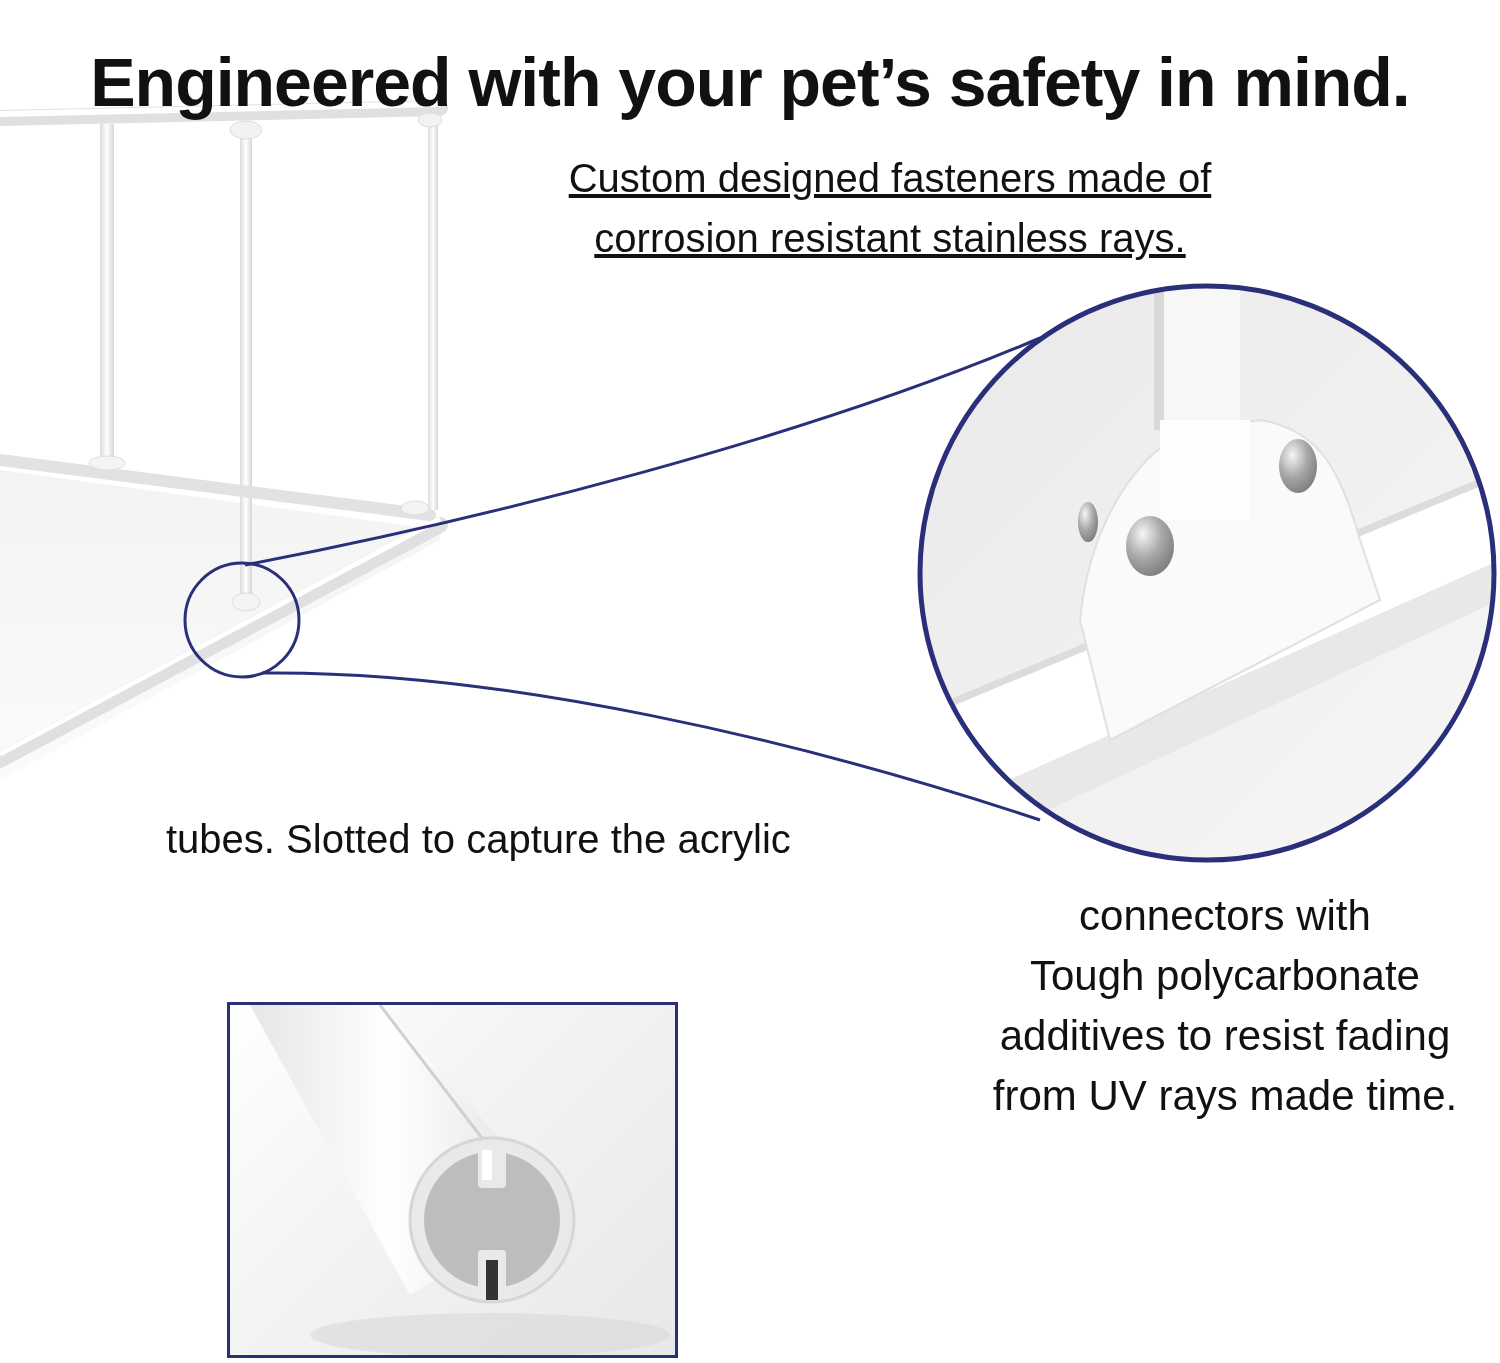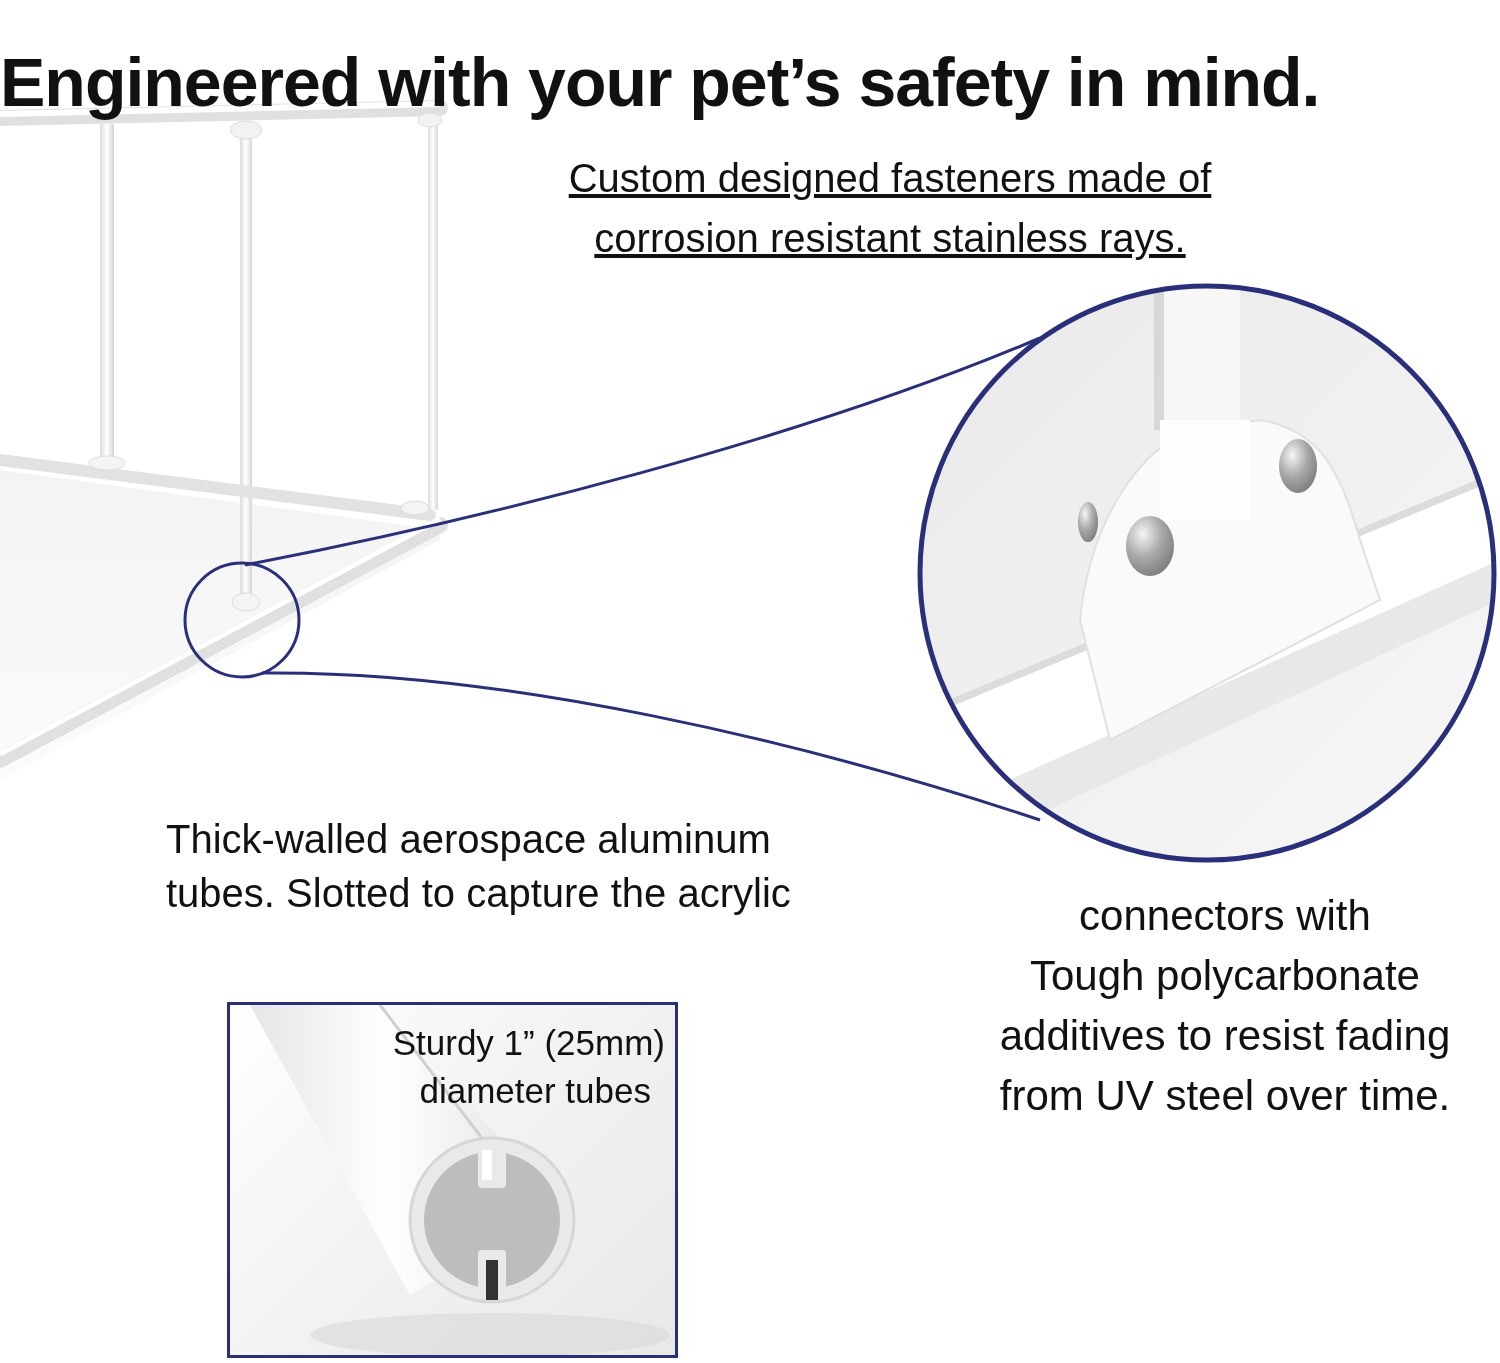--- a/index.html
+++ b/index.html
@@ -1,18 +1,18 @@
 <!DOCTYPE html>
 <html><head>
 <meta charset="utf-8">
 <style>
   html, body { margin: 0; padding: 0; background: #ffffff; }
   body { width: 1500px; height: 1363px; position: relative; overflow: hidden;
          font-family: "Liberation Sans", "DejaVu Sans", sans-serif; color: #111; }
-  .headline { position: absolute; top: 0; left: 0; width: 1500px; 
+  .headline { position: absolute; top: 0; left: 0; width: 1500px; text-align: center;
               font-weight: bold; font-size: 68px; line-height: 72px; letter-spacing: -1px;
               font-family: "Liberation Sans Narrow", "Liberation Sans", sans-serif; }
   .art { position: absolute; left: 0; top: 0; width: 1500px; height: 1363px; }
   .caption { position: absolute; font-size: 40px; line-height: 58px; color: #111; }
   .cap-fasteners { left: 500px; top: 148px; width: 780px; text-align: center; line-height: 60px; text-decoration: underline; }
   .cap-tubes { left: 166px; top: 812px; width: 700px; font-size: 40px; line-height: 54px; }
   .cap-connectors { left: 950px; top: 886px; width: 550px; text-align: center; font-size: 42px; line-height: 60px; }
   .inset { position: absolute; left: 227px; top: 1002px; width: 445px; height: 350px;
            border: 3px solid #2a2f7a; background: linear-gradient(135deg, #ffffff 0%, #f4f4f4 40%, #e8e8e8 100%); overflow: hidden; }
   .inset-label { position: absolute; right: 10px; top: 14px; width: 300px; text-align: right;
@@ -99,29 +99,28 @@
 </svg>
 
 <h1 class="headline">Engineered with your pet’s safety in mind.</h1>
 
 <div class="caption cap-fasteners">
   <div>Custom designed fasteners made of</div>
   <div>corrosion resistant stainless rays.</div>
 </div>
 
 <div class="caption cap-tubes">
-  <div>Thick-walled aerospace aluminum</div>
   <div>tubes. Slotted to capture the acrylic</div>
 </div>
 
 <div class="caption cap-connectors">
   <div>connectors with</div>
   <div>Tough polycarbonate</div>
   <div>additives to resist fading</div>
-  <div>from UV steel over time.</div>
+  <div>from UV rays made time.</div>
 </div>
 
 <div class="inset">
   <svg width="445" height="350" viewBox="0 0 445 350" style="position:absolute;left:0;top:0;">
     <defs>
       <linearGradient id="tubebody" x1="0" y1="0" x2="1" y2="0">
         <stop offset="0" stop-color="#e6e6e6"></stop>
         <stop offset="0.45" stop-color="#ffffff"></stop>
         <stop offset="1" stop-color="#dedede"></stop>
       </linearGradient>
@@ -129,17 +128,13 @@
     <ellipse cx="260" cy="330" rx="180" ry="22" fill="#d9d9d9" opacity="0.6"></ellipse>
     <polygon points="20,0 150,0 330,200 180,290" fill="url(#tubebody)"></polygon>
     <line x1="150" y1="0" x2="265" y2="150" stroke="#d0d0d0" stroke-width="3"></line>
     <circle cx="262" cy="215" r="82" fill="#e9e9e9" stroke="#d6d6d6" stroke-width="3"></circle>
     <circle cx="262" cy="215" r="68" fill="#bdbdbd"></circle>
     <rect x="248" y="145" width="28" height="38" rx="4" fill="#e9e9e9"></rect>
     <rect x="252" y="145" width="10" height="30" fill="#ffffff"></rect>
     <rect x="248" y="245" width="28" height="42" rx="4" fill="#e9e9e9"></rect>
     <rect x="256" y="255" width="12" height="40" fill="#333"></rect>
   </svg>
-  <div class="inset-label">
-    <span>Sturdy 1” (25mm)</span>
-    <span class="l2">diameter tubes</span>
-  </div>
 </div>
 
 </body></html>

